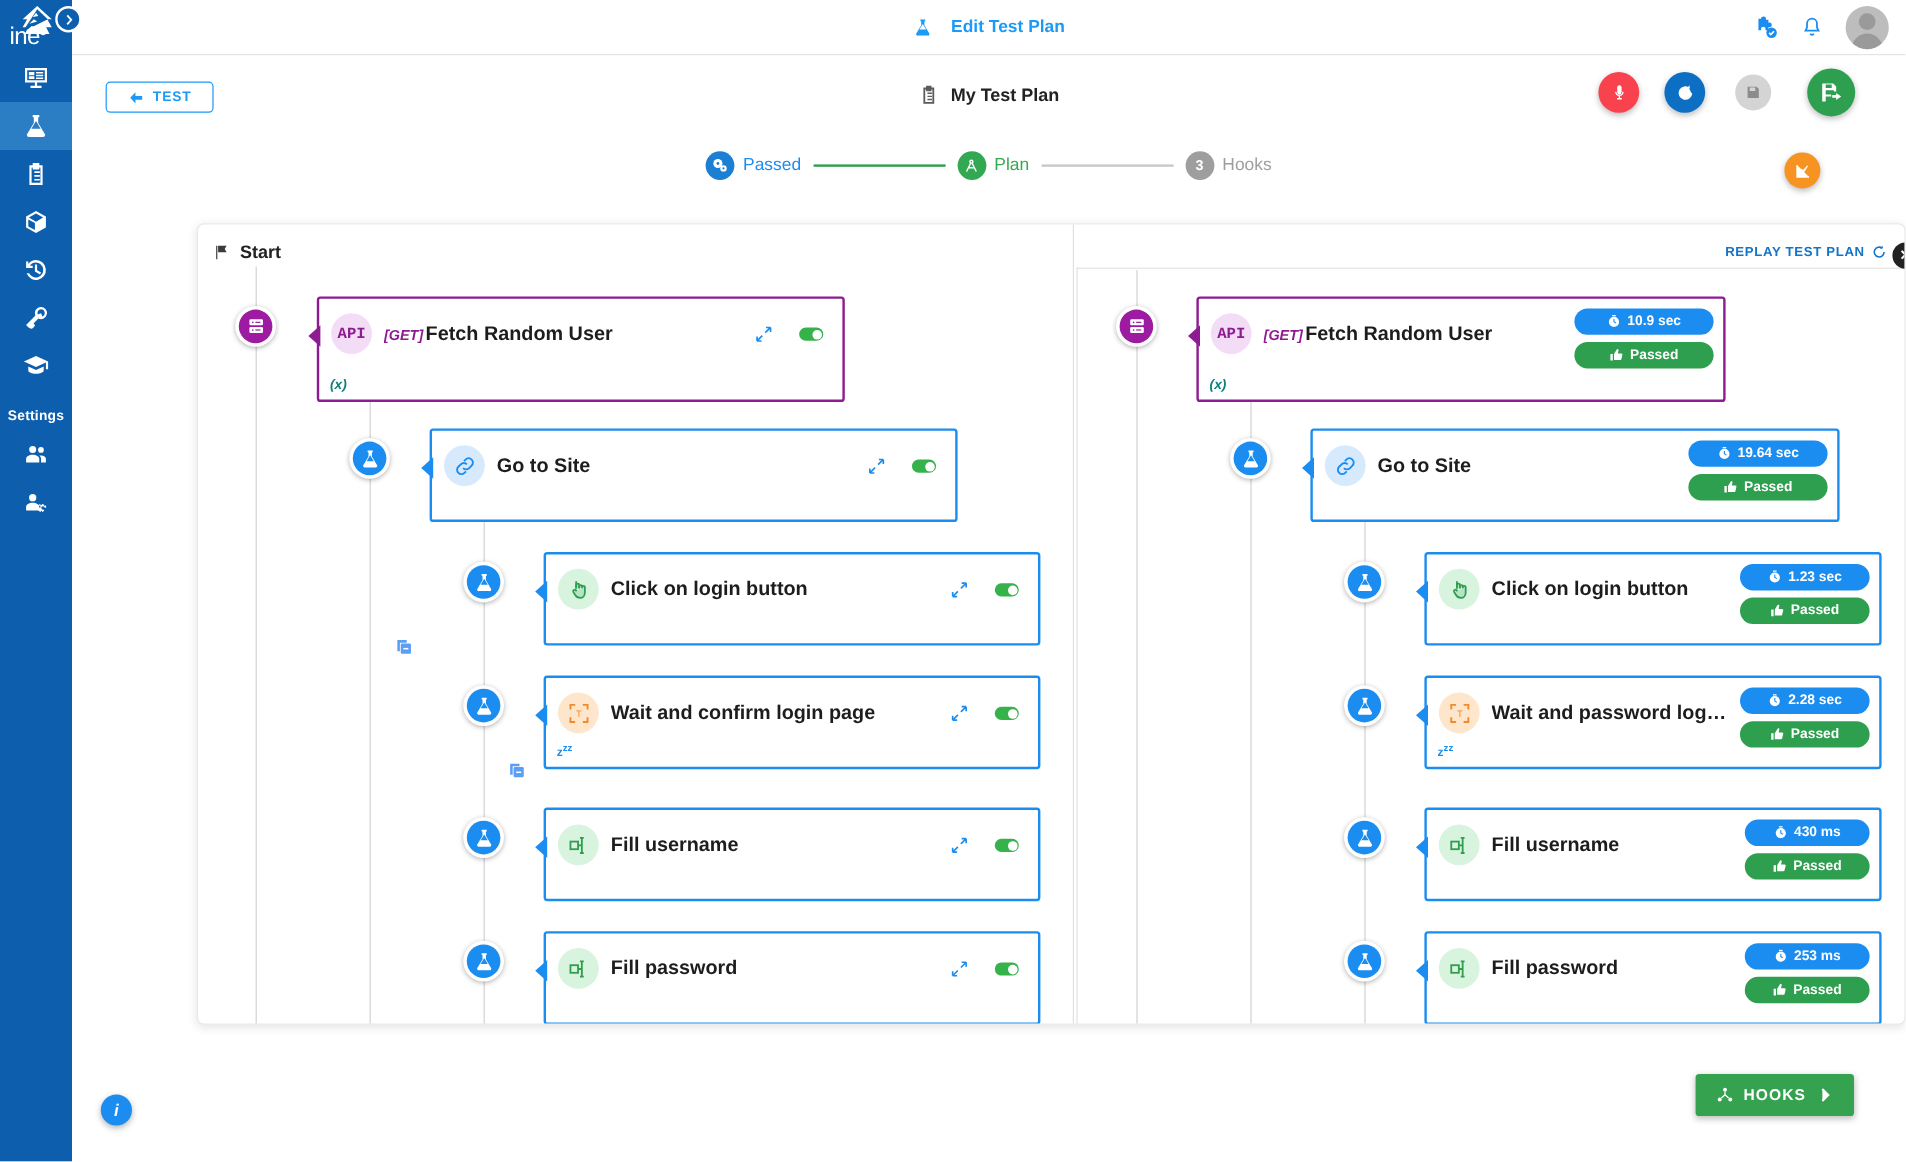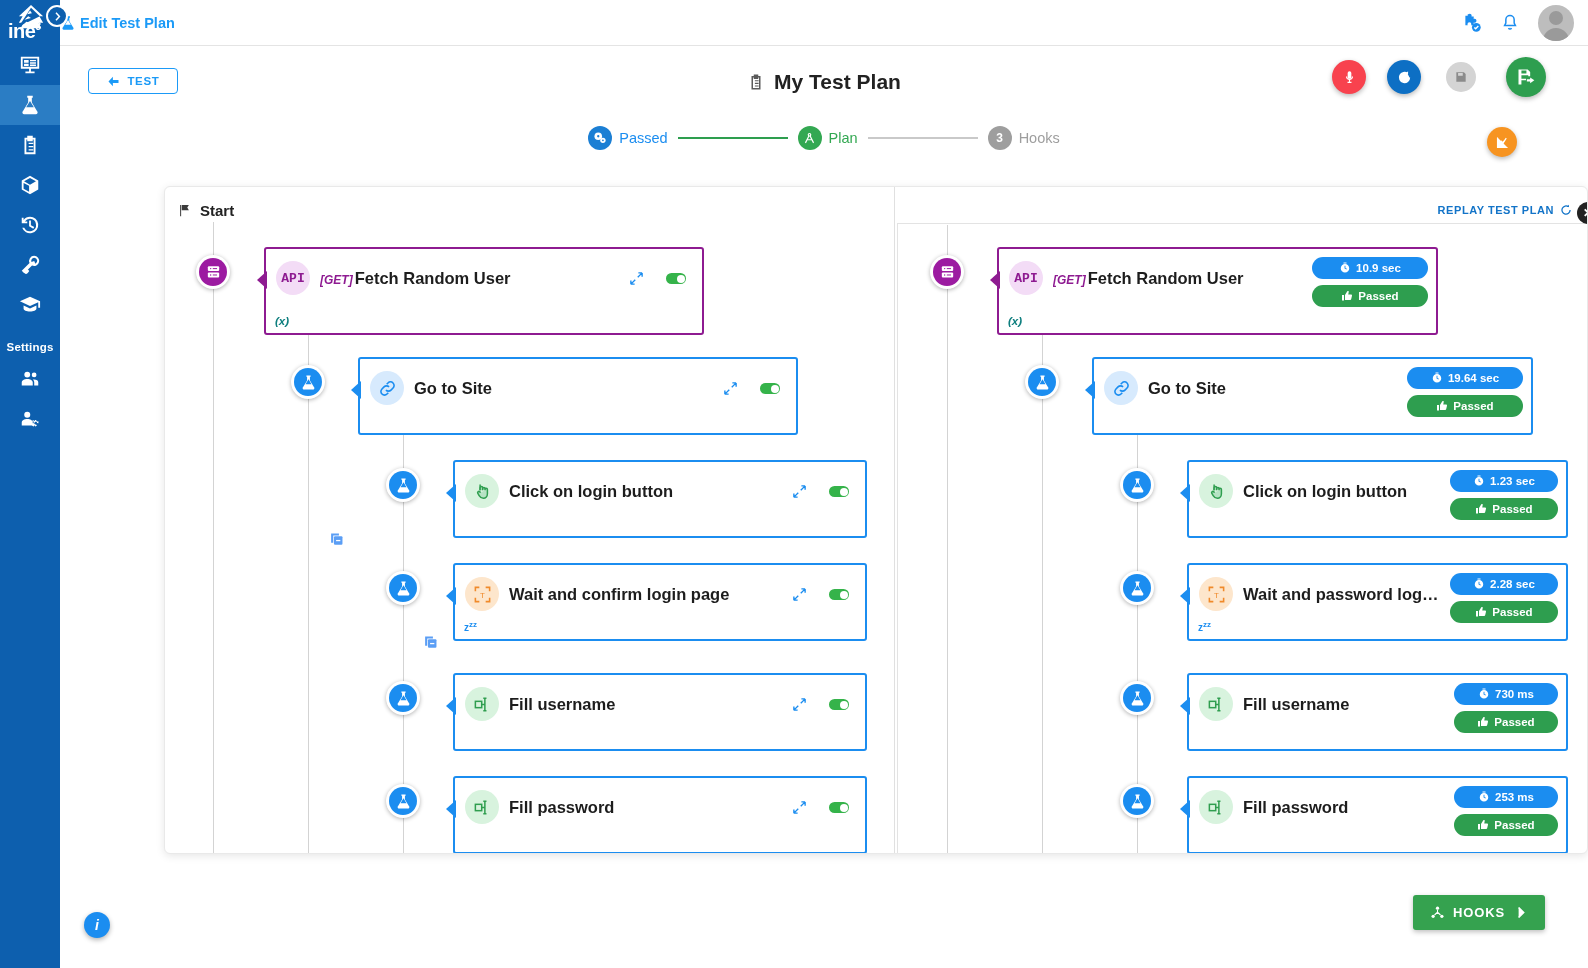--- a/index.html
+++ b/index.html
@@ -16,21 +16,21 @@
     background:#0d5fae; z-index:30;
     display:flex; flex-direction:column; align-items:center;
   }
   #logo-block {
     width:60px; height:45px; position:relative;
     display:flex; align-items:center; justify-content:center;
   }
   #logo-mark { position:relative; width:56px; height:42px; }
   .logo-txt {
     position:absolute; left:6px; bottom:1px;
-    color:#fff; font-weight:bold; font-size:20px; letter-spacing:-0.5px;
+    color:#fff; font-weight:normal; font-size:20px; letter-spacing:-0.5px;
     font-family:"Liberation Sans",sans-serif;
   }
   .logo-sup { font-size:10px; vertical-align:super; }
   #logo-tree {
     position:absolute; left:14px; top:2px; width:30px; height:28px;
   }
   #collapse-btn {
     position:absolute; left:46px; top:5px; width:22px; height:22px;
     border-radius:50%; background:#0d5fae; border:2px solid #fff;
     color:#fff; display:flex; align-items:center; justify-content:center;
@@ -49,21 +49,21 @@
 
   
   #topbar {
     position:absolute; left:60px; top:0; width:1528px; height:46px;
     background:#fff; border-bottom:1px solid #e4e4e4;
     display:flex; align-items:center; z-index:20;
   }
   #topbar-title {
     position:absolute; left:0; right:0; text-align:center;
     color:#1b9af7; font-size:14.5px; font-weight:bold;
-    display:flex; align-items:center; gap:4px;
+    display:flex; align-items:center; justify-content:center; gap:16px;
   }
   #topbar-right {
     position:absolute; right:14px; display:flex; align-items:center; gap:18px;
   }
   #avatar {
     width:36px; height:36px; border-radius:50%; background:#bdbdbd;
     overflow:hidden; position:relative;
   }
   #avatar::before {
     content:""; position:absolute; left:11px; top:6px; width:14px; height:14px;
@@ -77,21 +77,21 @@
   
   #page-head { position:absolute; left:60px; top:46px; width:1528px; height:130px; background:#fff; }
   #back-btn {
     position:absolute; left:28px; top:22px; width:90px; height:26px;
     border:1px solid #1b9af7; border-radius:4px; background:#fff;
     color:#1b9af7; font-size:11.5px; font-weight:bold; letter-spacing:0.7px;
     display:flex; align-items:center; justify-content:center; gap:6px; cursor:pointer;
   }
   #plan-title {
     position:absolute; left:0; right:0; top:24px; text-align:center;
-    font-size:21px; font-weight:bold; color:#222;
+    font-size:15px; font-weight:bold; color:#222;
     display:flex; align-items:center; justify-content:center; gap:9px;
   }
   #stepper {
     position:absolute; left:0; right:0; top:80px;
     display:flex; align-items:center; justify-content:center;
   }
   .step { display:flex; align-items:center; gap:7px; }
   .step-dot {
     width:24px; height:24px; border-radius:50%;
     display:flex; align-items:center; justify-content:center;
@@ -778,21 +778,21 @@
               <path d="M15 4v16M13 4h4M13 20h4M11 12h4"></path>
             </svg>
         </div>
         <div class="card-title">Fill username</div>
       </div>
       <div class="pill-wrap" style="width:104px;">
         <div class="pill time">
           <svg viewBox="0 0 24 24">
               <path d="M9 1h6v2H9V1zm3 3a8.5 8.5 0 1 1 0 17 8.5 8.5 0 0 1 0-17zm.9 3.5h-1.8v5.3l3.8 2.3.9-1.5-2.9-1.8V7.5z"></path>
             </svg>
-          <span>730 ms</span>
+          <span>430 ms</span>
         </div>
         <div class="pill status">
           <svg viewBox="0 0 24 24">
               <path d="M2 10h4v11H2V10zm6 0 4.6-7.5a1.6 1.6 0 0 1 2.9 1.2L14.5 9H20a2 2 0 0 1 2 2.4l-1.7 7.2A2 2 0 0 1 18.3 20H8V10z"></path>
             </svg>
           <span>Passed</span>
         </div>
       </div>
     </div>
 

